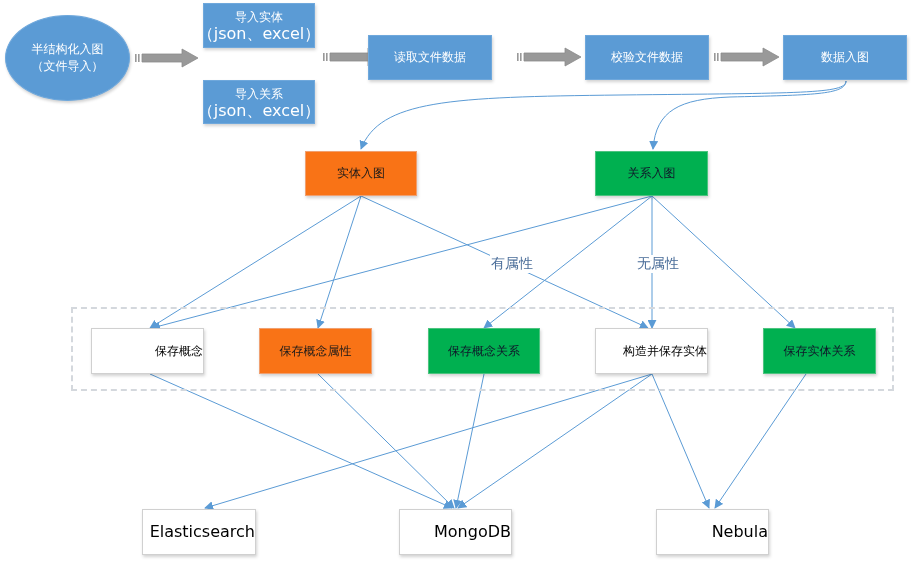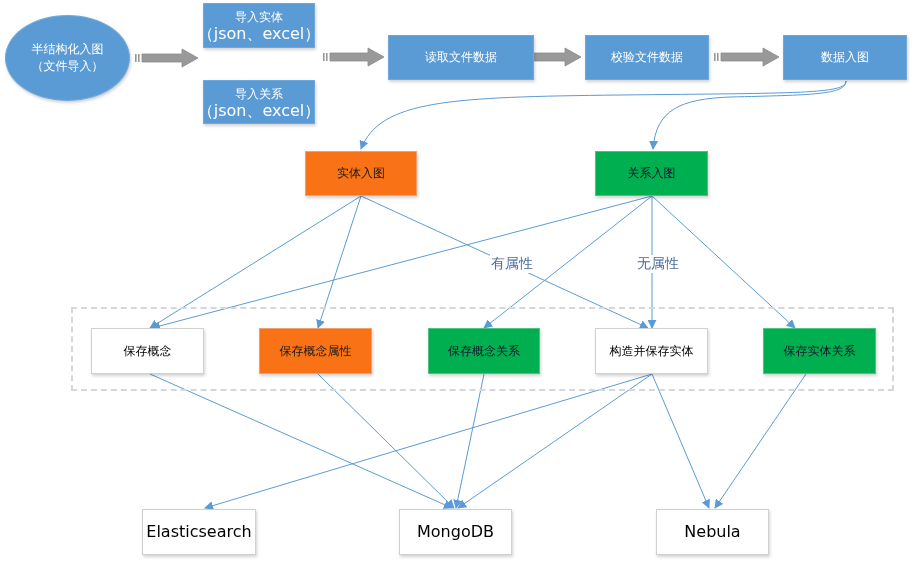--- a/index.html
+++ b/index.html
@@ -7,21 +7,21 @@
            font-family: "DejaVu Sans", "Liberation Sans", sans-serif; }
     #edges { position: absolute; left: 0; top: 0; width: 914px; height: 563px; }
     .node { position: absolute; display: flex; flex-direction: column; align-items: center;
             justify-content: center; box-sizing: border-box; text-align: center;
             box-shadow: 1px 2px 3px rgba(0,0,0,0.18); }
     .node .t { font-size: 12px; line-height: 17px; white-space: nowrap; }
     .node .s { font-size: 16px; line-height: 16px; white-space: nowrap; }
     .blue   { background: #5b9bd5; color: #ffffff; border: 1px solid #6fa8dc; }
     .orange { background: #f97316; color: #1a1a1a; border: 1px solid #f0a070; }
     .green  { background: #00b050; color: #0f172a; border: 1px solid #4cc47f; }
-    .white  { background: #ffffff; color: #000000; border: 1px solid #d0d0d0; }
+    .white  { background: #ffffff; color: #000000; border: 1px solid #d0d0d0; align-items: flex-end; }
     .ellipse { border-radius: 50%; background: #5b9bd5; color: #fff; border: 1px solid #6fa8dc; }
     .edge-label { position: absolute; font-size: 14px; color: #4a6d99; background: #ffffff;
                   padding: 0 1px; white-space: nowrap; }
     .group { position: absolute; border: 2px dashed #d4d8dd; box-sizing: border-box; }
   </style>
 </head>
 <body>
 
 <svg id="edges" xmlns="http://www.w3.org/2000/svg">
   <defs>
@@ -82,21 +82,21 @@
 
 <div class="node blue" style="left:203px; top:3px; width:112px; height:45px;">
   <span class="t">导入实体</span>
   <span class="s">（json、excel）</span>
 </div>
 <div class="node blue" style="left:203px; top:80px; width:112px; height:44px;">
   <span class="t">导入关系</span>
   <span class="s">（json、excel）</span>
 </div>
 
-<div class="node blue" style="left:388px; top:35px; width:146px; height:45px;">
+<div class="node blue" style="left:368px; top:35px; width:124px; height:45px;">
   <span class="t">读取文件数据</span>
 </div>
 <div class="node blue" style="left:585px; top:35px; width:124px; height:45px;">
   <span class="t">校验文件数据</span>
 </div>
 <div class="node blue" style="left:783px; top:35px; width:124px; height:45px;">
   <span class="t">数据入图</span>
 </div>
 
 <div class="node orange" style="left:305px; top:151px; width:112px; height:45px;">

